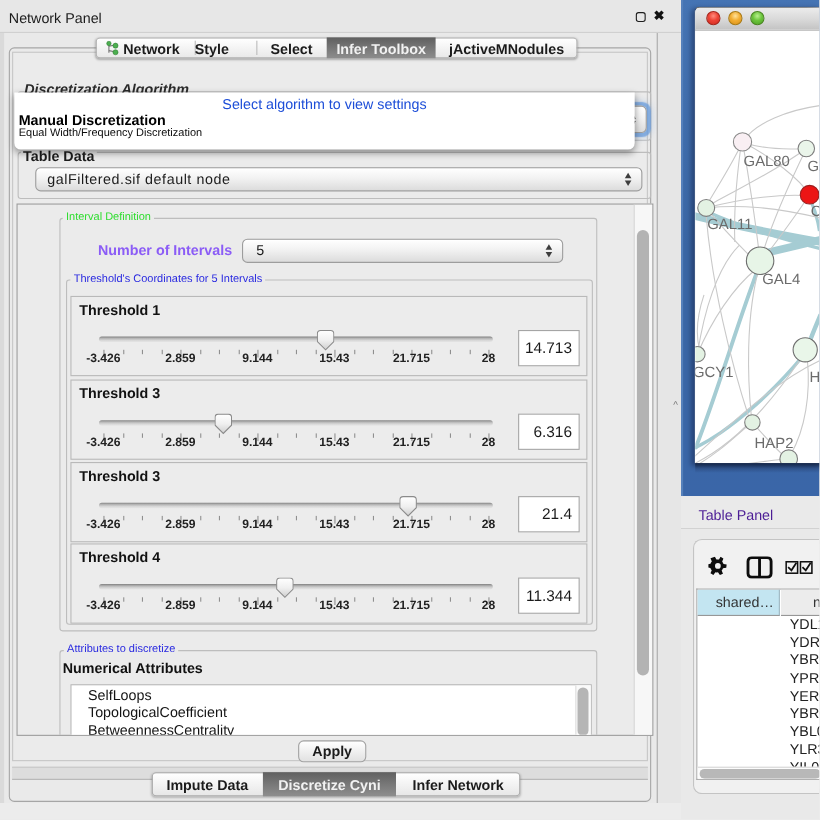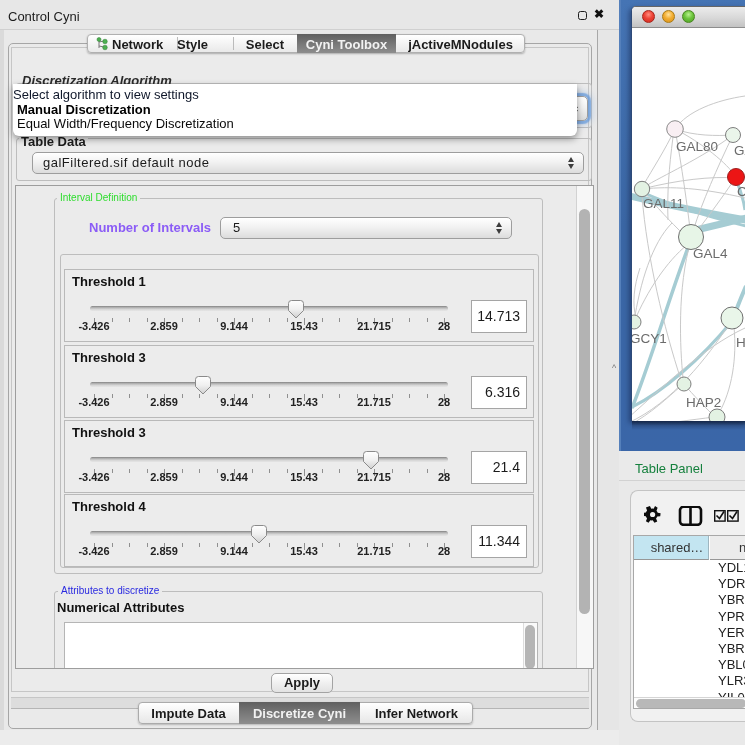--- a/index.html
+++ b/index.html
@@ -91,21 +91,21 @@
     <text x="61" y="230">GAL4</text>
     <text x="-2" y="315">GCY1</text>
     <text x="104" y="319">H</text>
     <text x="54" y="379">HAP2</text>
   </g>
 </svg>
 </div>
 
 <div class="abs" style="left:632px; top:421px; width:113px; height:9px; background:linear-gradient(180deg,rgba(15,30,58,0.8) 0%,rgba(30,50,90,0.35) 50%,rgba(58,102,168,0) 100%);"></div>
 <div class="abs" style="left:619px; top:451px; width:126px; height:30px; background:#eaeaea; border-bottom:1px solid #d2d2d2;"></div>
-<div class="abs f13" style="left:635px; top:461px; color:#15803d;">Table Panel</div>
+<div class="abs f13" style="left:635px; top:461px; color:#4c1d95;">Table Panel</div>
 <div class="abs" style="left:619px; top:481px; width:126px; height:264px; background:#e9e9e9;"></div>
 
 <div class="abs" style="left:630px; top:490px; width:115px; height:232px; background:#f1f1f1; border:1px solid #c4c4c4; border-right:none; border-radius:8px 0 0 8px;"></div>
 
 <div class="abs" style="left:644px; top:506px;">
 <svg width="100" height="20" viewBox="0 0 100 20">
   <g fill="#0c0c0c">
     <path d="M8.5,1.2 L10,4 a5.2,5.2 0 0 1 2.5,0 L14,1.2 L16.8,3 L15.6,6.2 a5.2,5.2 0 0 1 1.3,2.2 L20,8.8 L19.6,12 L16.4,12.4 a5.2,5.2 0 0 1 -1.3,2.2 L16.4,17.8 L13.4,19 L11.5,16.4 a5.2,5.2 0 0 1 -2.5,0 L7,19 L4.2,17.4 L5.4,14.4 a5.2,5.2 0 0 1 -1.3,-2.2 L1,11.6 L1.2,8.6 L4.2,8 a5.2,5.2 0 0 1 1.3,-2.2 L4.2,2.8 Z" transform="translate(-2,-1) scale(0.93)"></path>
     <circle cx="8.6" cy="8.5" r="2.6" fill="#f1f1f1"></circle>
   </g>
@@ -130,21 +130,21 @@
   <div style="position:absolute; left:2px; top:163px; width:110px; height:9px; background:#b8b8b8; border-radius:4.5px;"></div>
 </div>
 
 <div class="abs" style="left:598px; top:0; width:21px; height:730px; background:#e6e6e6;"></div>
 <div class="abs" style="left:612px; top:363px; font-size:9px; color:#777;">^</div>
 
 <div class="abs" style="left:0; top:0; width:4px; height:730px; background:#dadada;"></div>
 <div class="abs" style="left:4px; top:0; width:594px; height:730px; background:#e9e9e9; border-right:1px solid #a8a8a8;"></div>
 
 <div class="abs" style="left:0; top:0; width:619px; height:30px; background:#e7e7e7; border-bottom:1px solid #d0d0d0;"></div>
-<div class="abs f13" style="left:8px; top:9px;">Control Cyni</div>
+<div class="abs f13" style="left:8px; top:9px;">Network Panel</div>
 <div class="abs" style="left:578px; top:11px; width:9px; height:9px; border:1.5px solid #1d1d1d; border-radius:2.5px;"></div>
 <div class="abs" style="left:594px; top:7px; font-size:12px; font-weight:bold; color:#111;">✖</div>
 
 <div class="abs" style="left:8px; top:43px; width:584px; height:686px; border:1px solid #a6a6a6; border-radius:5px; background:#eaeaea;"></div>
 <div class="abs" style="left:11px; top:47px; width:578px; height:645px; border:1px solid #c6c6c6; background:#ebebeb;"></div>
 <div class="abs" style="left:11px; top:697px; width:578px; height:12px; background:#dddddd; border-top:1px solid #c6c6c6; border-bottom:1px solid #b5b5b5;"></div>
 
 <div class="abs" style="left:87px; top:34px; width:438px; height:19px; border:1px solid #b0b0b0; border-radius:4px; background:linear-gradient(180deg,#ffffff 0%,#f4f4f4 50%,#e9e9e9 100%); box-shadow:0 1px 2px rgba(0,0,0,0.28);"></div>
 <div class="abs" style="left:297px; top:34px; width:99px; height:19px; background:linear-gradient(180deg,#5f5f5f 0%,#777777 50%,#8d8d8d 100%);"></div>
 <div class="abs" style="left:177px; top:37px; width:1px; height:13px; background:#bbb;"></div>
@@ -157,21 +157,21 @@
         <path d="M3,9 L8,10"></path>
       </g>
   <circle cx="3" cy="2.5" r="2" fill="#4caf50" stroke="#2e7d32" stroke-width="0.5"></circle>
   <circle cx="9" cy="4.5" r="2.3" fill="#4caf50" stroke="#2e7d32" stroke-width="0.5"></circle>
   <circle cx="9" cy="10.5" r="2.3" fill="#4caf50" stroke="#2e7d32" stroke-width="0.5"></circle>
 </svg>
 </div>
 <div class="abs f13" style="left:112px; top:37px; font-weight:bold;">Network</div>
 <div class="abs f13" style="left:177px; top:37px; width:56px; text-align:left; font-weight:bold;">Style</div>
 <div class="abs f13" style="left:233px; top:37px; width:64px; text-align:center; font-weight:bold;">Select</div>
-<div class="abs f13" style="left:297px; top:37px; width:99px; text-align:center; font-weight:bold; color:#f2f2f2;">Cyni Toolbox</div>
+<div class="abs f13" style="left:297px; top:37px; width:99px; text-align:center; font-weight:bold; color:#f2f2f2;">Infer Toolbox</div>
 <div class="abs f13" style="left:396px; top:37px; width:129px; text-align:center; font-weight:bold;">jActiveMNodules</div>
 
 <div class="grp" style="left:16px; top:83px; width:576px; height:45px;"></div>
 <div class="abs" style="left:22px; top:73px; font-size:13px; font-weight:bold; color:#2b2b2b;font-style:italic;">Discretization Algorithm</div>
 <div class="abs combo" style="left:30px; top:96px; width:558px; height:25px; box-shadow:0 0 1px 3px rgba(100,152,218,0.7), 0 0 6px 4px rgba(100,152,218,0.32);">
   <div class="cbar">
       <i class="u"></i>
       <i class="d"></i>
     </div>
 </div>
@@ -193,20 +193,21 @@
 
     <div class="abs" style="left:73px; top:34px; font-size:13px; font-weight:bold; color:#8b5cf6;">Number of Intervals</div>
     <div class="abs combo f13" style="left:204px; top:31px; width:292px; height:22px; line-height:20px; padding-left:12px;">5
       <div class="cbar">
           <i class="u"></i>
           <i class="d"></i>
         </div>
     </div>
 
     <div class="grp" style="left:44px; top:68px; width:479px; height:314px; border-color:#bdbdbd;"></div>
+    <div class="glabel" style="left:48px; top:61px; color:#2929e0;">Threshold's Coordinates for 5 Intervals</div>
 
     <div class="trow" style="top:83px;">
   <b>Threshold 1</b>
   <div class="track" style="left:25px; top:36px; width:358px;"></div>
   <div class="tick" style="left:29.0px; top:48px; height:7px;"></div>
   <div class="tick" style="left:46.5px; top:48px; height:4px;"></div>
   <div class="tick" style="left:64.0px; top:48px; height:4px;"></div>
   <div class="tick" style="left:81.5px; top:48px; height:4px;"></div>
   <div class="tick" style="left:99.0px; top:48px; height:7px;"></div>
   <div class="tick" style="left:116.5px; top:48px; height:4px;"></div>
@@ -370,33 +371,34 @@
           </defs>
     <path d="M3.5,0.5 L12.5,0.5 Q15.5,0.5 15.5,3.5 L15.5,10.5 L8,18 L0.5,10.5 L0.5,3.5 Q0.5,0.5 3.5,0.5 Z" fill="url(#th308)" stroke="#8a8a8a" stroke-width="1"></path>
   </svg>
   <div class="vbox" style="left:406px; top:30px;">11.344</div>
 </div>
 
     <div class="grp" style="left:38px; top:405px; width:489px; height:270px;"></div>
     <div class="glabel" style="left:42px; top:398px; color:#2929e0;">Attributes to discretize</div>
     <div class="abs" style="left:41px; top:414px; font-size:13px; font-weight:bold; color:#111;">Numerical Attributes</div>
     <div class="abs" style="left:48px; top:436px; width:474px; height:240px; background:#fff; border:1px solid #b5b5b5;">
+      <div style="position:absolute; left:15px; top:1px; font-size:13px; color:#141414; line-height:16.2px;">SelfLoops<br>TopologicalCoefficient<br>BetweennessCentrality</div>
       <div style="position:absolute; right:0; top:0; width:14px; height:240px; background:#fafafa; border-left:1px solid #ddd;"></div>
       <div style="position:absolute; right:2px; top:2px; width:10px; height:44px; background:#b5b5b5; border-radius:5px;"></div>
     </div>
   </div>
 
   <div style="position:absolute; right:0; top:0; width:17px; height:484px; background:#f7f7f7; border-left:1px solid #d2d2d2;"></div>
   <div style="position:absolute; right:3px; top:23px; width:11px; height:405px; background:#b3b3b3; border-radius:5.5px;"></div>
 </div>
 
 <div class="abs" style="left:271px; top:673px; width:62px; height:20px; border:1px solid #a3a3a3; border-radius:5px; background:linear-gradient(180deg,#ffffff 0%,#f0f0f0 50%,#e2e2e2 100%); font-size:13px; font-weight:bold; color:#1b1b1b; text-align:center; line-height:18px;">Apply</div>
 
 <div class="abs" style="left:138px; top:702px; width:335px; height:22px; border:1px solid #ababab; border-radius:4px; background:linear-gradient(180deg,#ffffff 0%,#f3f3f3 50%,#e7e7e7 100%); box-shadow:0 1px 2px rgba(0,0,0,0.22);"></div>
 <div class="abs" style="left:239px; top:702px; width:121px; height:22px; background:linear-gradient(180deg,#606060 0%,#787878 50%,#8e8e8e 100%);"></div>
 <div class="abs f13" style="left:138px; top:706px; width:101px; text-align:center; font-weight:bold;">Impute Data</div>
 <div class="abs f13" style="left:239px; top:706px; width:121px; text-align:center; font-weight:bold; color:#f2f2f2;">Discretize Cyni</div>
 <div class="abs f13" style="left:360px; top:706px; width:113px; text-align:center; font-weight:bold;">Infer Network</div>
 
 <div class="abs" style="left:13px; top:84px; width:564px; height:52px; background:#fff; border-radius:0 0 6px 6px; box-shadow:0 3px 7px rgba(0,0,0,0.4); z-index:50;"></div>
-<div class="abs" style="left:13px; top:87px; width:564px; font-size:13px; color:#0f172a; z-index:51;">Select algorithm to view settings</div>
+<div class="abs" style="left:13px; top:87px; width:564px; text-align:center; font-size:13px; color:#1d4ed8; z-index:51;">Select algorithm to view settings</div>
 <div class="abs" style="left:17px; top:102px; font-size:13px; font-weight:bold; color:#000; z-index:51;">Manual Discretization</div>
-<div class="abs" style="left:17px; top:116px; font-size:13px; color:#0a0a0a; z-index:51;">Equal Width/Frequency Discretization</div>
+<div class="abs" style="left:17px; top:116px; font-size:10px; color:#0a0a0a; z-index:51;">Equal Width/Frequency Discretization</div>
 
 </body></html>

